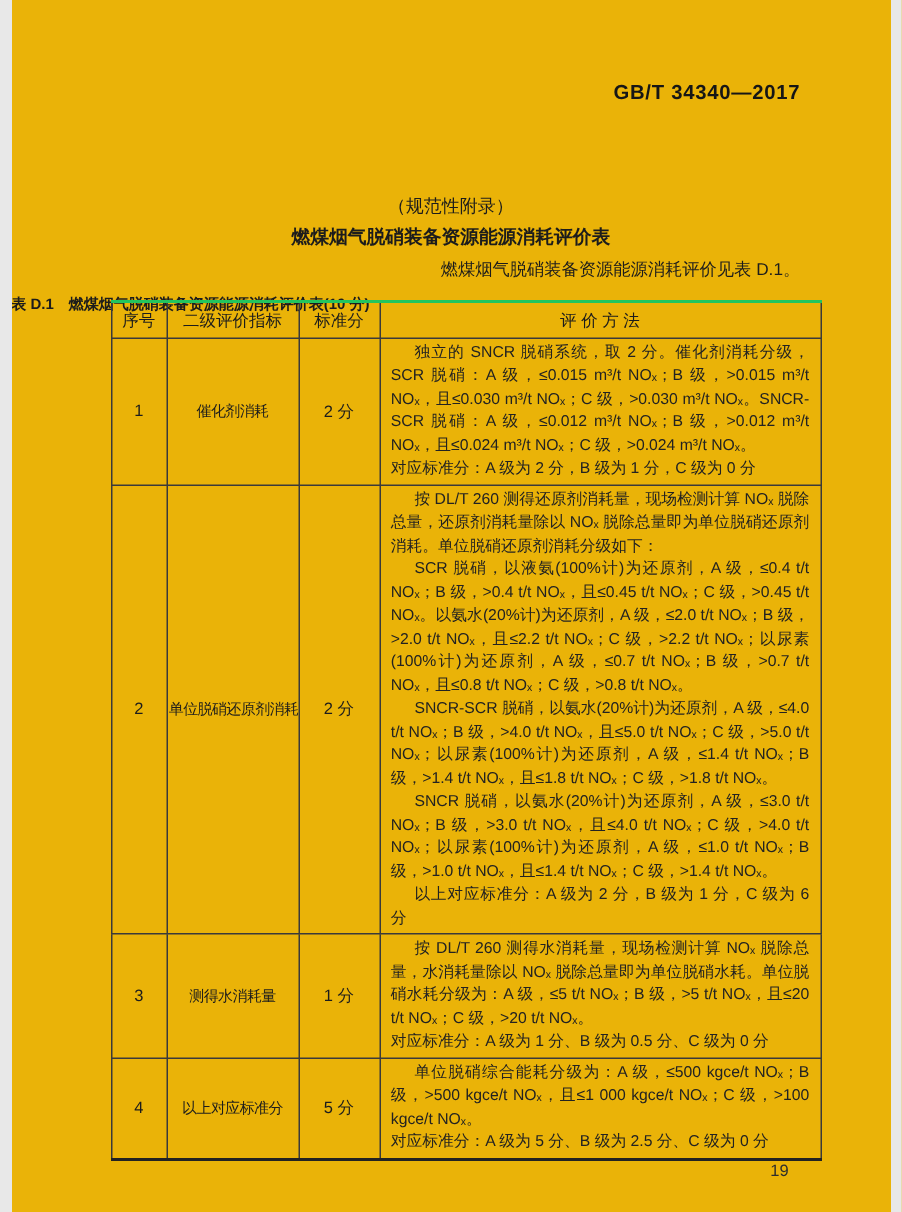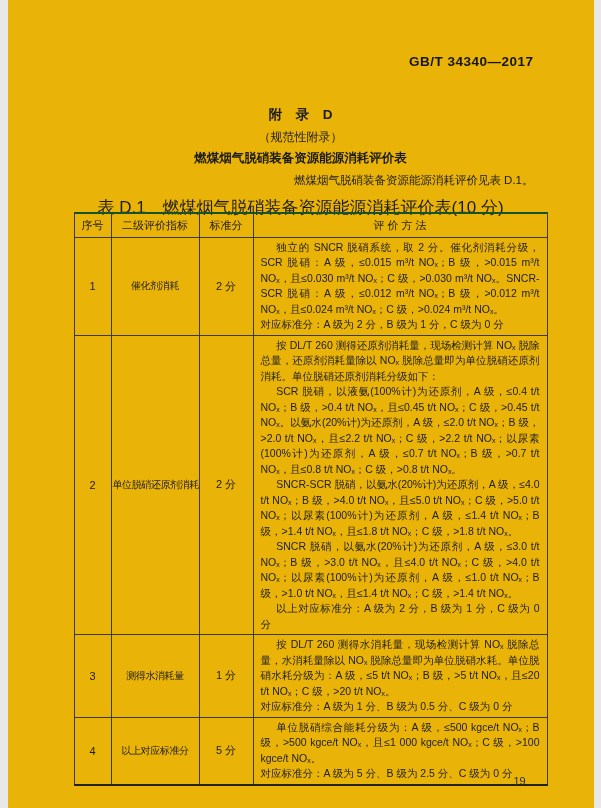--- a/index.html
+++ b/index.html
@@ -48,32 +48,32 @@
     position: absolute;
     top: 172px; left: 63px; right: 60px;
     font-size: 11.5px;
     text-indent: 2em;
     line-height: 16px;
     text-align: right;
   }
   .caption {
     position: absolute;
     top: 196px; left: 0; right: 0;
-    text-align: center;
-    font-size: 17px;
-    font-weight: normal;
+    text-align: left;
+    font-size: 10px;
+    font-weight: bold;
   }
   table.eval {
     position: absolute;
-    top: 212px;
+    top: 200px;
     left: 66px;
     width: 473px;
     border-collapse: collapse;
     table-layout: fixed;
-    border-top: 2px solid #14532d;
+    border-top: 2px solid #22c55e;
     border-bottom: 2px solid #222;
   }
   table.eval td, table.eval th {
     border: 1px solid #3a3a3a;
     font-weight: normal;
     vertical-align: middle;
   }
   thead th {
     height: 24px;
     font-size: 11px;
@@ -113,21 +113,20 @@
     color: #2d2d2d;
   }
 </style>
 </head>
 <body>
 
 <div class="page">
 
   <div class="header-right">GB/T 34340—2017</div>
 
-  <div class="t-appendix">附　录　D</div>
 
   <div class="t-type">（规范性附录）</div>
 
   <div class="t-main">燃煤烟气脱硝装备资源能源消耗评价表</div>
 
   <div class="intro">燃煤烟气脱硝装备资源能源消耗评价见表 D.1。</div>
 
   <div class="caption">表 D.1　燃煤烟气脱硝装备资源能源消耗评价表(10 分)</div>
 
   <table class="eval">
@@ -157,21 +156,21 @@
         </tr>
         <tr>
           <td class="c-num">2</td>
           <td class="c-ind">单位脱硝还原剂消耗</td>
           <td class="c-score">2 分</td>
           <td class="c-method">
             <p class="ind">按 DL/T 260 测得还原剂消耗量，现场检测计算 NOₓ 脱除总量，还原剂消耗量除以 NOₓ 脱除总量即为单位脱硝还原剂消耗。单位脱硝还原剂消耗分级如下：</p>
             <p class="ind">SCR 脱硝，以液氨(100%计)为还原剂，A 级，≤0.4 t/t NOₓ；B 级，&gt;0.4 t/t NOₓ，且≤0.45 t/t NOₓ；C 级，&gt;0.45 t/t NOₓ。以氨水(20%计)为还原剂，A 级，≤2.0 t/t NOₓ；B 级，&gt;2.0 t/t NOₓ，且≤2.2 t/t NOₓ；C 级，&gt;2.2 t/t NOₓ；以尿素(100%计)为还原剂，A 级，≤0.7 t/t NOₓ；B 级，&gt;0.7 t/t NOₓ，且≤0.8 t/t NOₓ；C 级，&gt;0.8 t/t NOₓ。</p>
             <p class="ind">SNCR-SCR 脱硝，以氨水(20%计)为还原剂，A 级，≤4.0 t/t NOₓ；B 级，&gt;4.0 t/t NOₓ，且≤5.0 t/t NOₓ；C 级，&gt;5.0 t/t NOₓ；以尿素(100%计)为还原剂，A 级，≤1.4 t/t NOₓ；B 级，&gt;1.4 t/t NOₓ，且≤1.8 t/t NOₓ；C 级，&gt;1.8 t/t NOₓ。</p>
             <p class="ind">SNCR 脱硝，以氨水(20%计)为还原剂，A 级，≤3.0 t/t NOₓ；B 级，&gt;3.0 t/t NOₓ，且≤4.0 t/t NOₓ；C 级，&gt;4.0 t/t NOₓ；以尿素(100%计)为还原剂，A 级，≤1.0 t/t NOₓ；B 级，&gt;1.0 t/t NOₓ，且≤1.4 t/t NOₓ；C 级，&gt;1.4 t/t NOₓ。</p>
-            <p class="ind">以上对应标准分：A 级为 2 分，B 级为 1 分，C 级为 0 分</p>
+            <p class="ind">以上对应标准分：A 级为 2 分，B 级为 1 分，C 级为 6 分</p>
           </td>
         </tr>
         <tr>
           <td class="c-num">3</td>
           <td class="c-ind">测得水消耗量</td>
           <td class="c-score">1 分</td>
           <td class="c-method">
             <p class="ind">按 DL/T 260 测得水消耗量，现场检测计算 NOₓ 脱除总量，水消耗量除以 NOₓ 脱除总量即为单位脱硝水耗。单位脱硝水耗分级为：A 级，≤5 t/t NOₓ；B 级，&gt;5 t/t NOₓ，且≤20 t/t NOₓ；C 级，&gt;20 t/t NOₓ。</p>
             <p class="noind">对应标准分：A 级为 1 分、B 级为 0.5 分、C 级为 0 分</p>
           </td>

